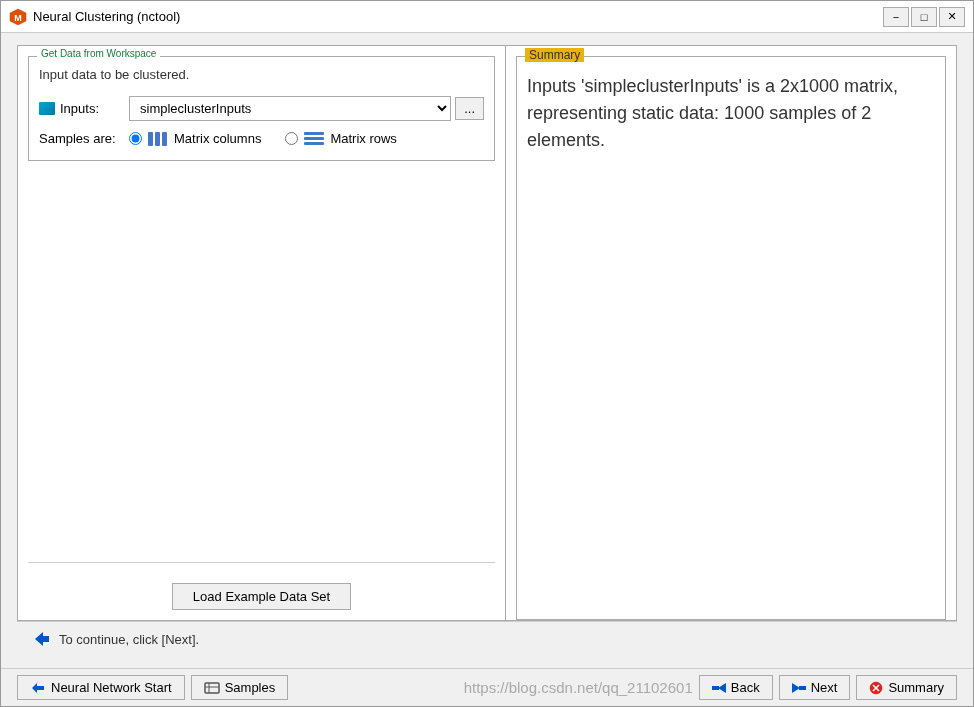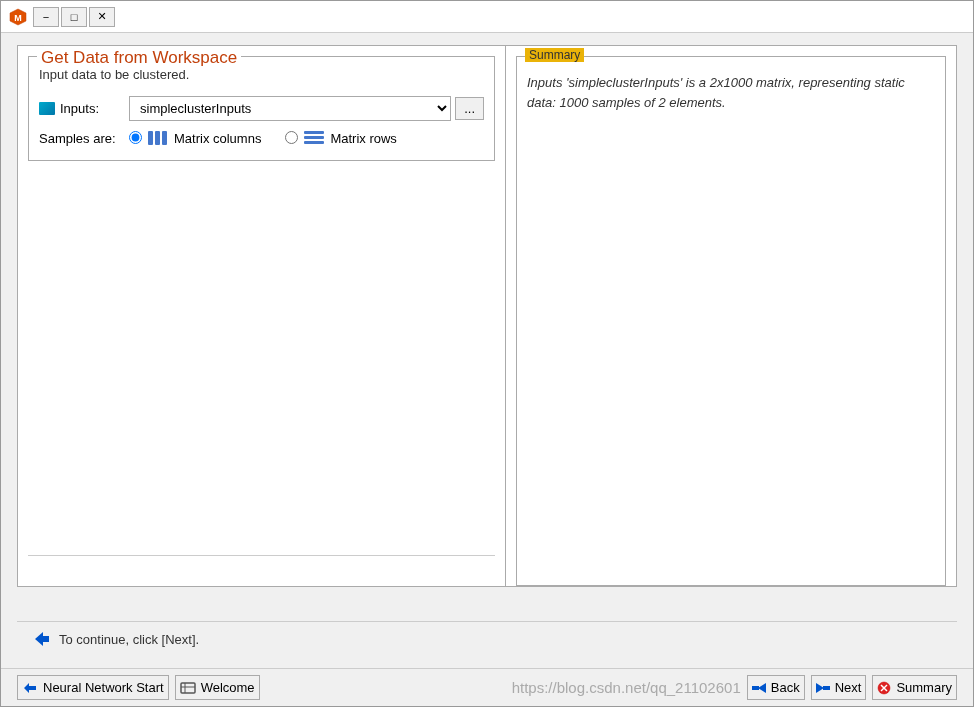--- a/index.html
+++ b/index.html
@@ -107,22 +107,22 @@
       margin: 10px 10px 0 10px;
       padding: 10px;
       position: relative;
     }
     .panel-group-title {
       position: absolute;
       top: -9px;
       left: 8px;
       background: #fff;
       padding: 0 4px;
-      font-size: 17px;
-      color: #c2410c;
+      font-size: 10px;
+      color: #15803d;
     }
 
     .input-row {
       display: flex;
       align-items: center;
       margin-top: 14px;
       margin-bottom: 8px;
       border-radius: 8px;
     }
     .input-label {
@@ -171,21 +171,21 @@
       color: #000;
       flex-shrink: 0;
     }
     .radio-group {
       display: flex;
       gap: 24px;
       align-items: center;
     }
     .radio-option {
       display: flex;
-      align-items: flex-start;
+      align-items: center;
       gap: 4px;
       font-size: 13px;
       cursor: pointer;
     }
     .radio-option input[type="radio"] {
       cursor: pointer;
     }
 
     .divider {
       height: 1px;
@@ -227,35 +227,33 @@
     .summary-group-title {
       position: absolute;
       top: -9px;
       left: 8px;
       background: #eab308;
       padding: 0 4px;
       font-size: 12px;
       color: #333;
     }
     .summary-text {
-      font-size: 13px;
+      font-size: 18px;
       color: #333;
       line-height: 1.5;
       margin-top: 6px;
-      font-style: italic;
     }
 
     .continue-bar {
       display: flex;
       align-items: center;
       padding: 8px 16px;
       background: #f0f0f0;
       border-top: 1px solid #ccc;
       gap: 8px;
-      margin-top: 34px;
     }
     .continue-icon {
       width: 18px;
       height: 18px;
       flex-shrink: 0;
     }
     .continue-text {
       font-size: 13px;
       color: #333;
       flex: 1;
@@ -265,21 +263,21 @@
       display: flex;
       align-items: center;
       padding: 6px 16px;
       background: #f0f0f0;
       border-top: 1px solid #ccc;
       gap: 6px;
     }
     .bottom-btn {
       display: flex;
       align-items: center;
-      padding: 4px 4px;
+      padding: 4px 12px;
       font-size: 13px;
       border: 1px solid #aaa;
       background: #f0f0f0;
       cursor: pointer;
       gap: 5px;
     }
     .spacer { flex: 1; }
 
     
     .download-arrow {
@@ -290,20 +288,21 @@
 </head>
 <body>
 
 <div class="window">
 
   <div class="title-bar">
     <svg class="title-bar-icon" viewBox="0 0 18 18">
       <polygon points="9,1 17,5 17,13 9,17 1,13 1,5" fill="#e05000" stroke="#c04000" stroke-width="0.5"></polygon>
       <text x="9" y="13" text-anchor="middle" font-size="9" fill="white" font-weight="bold">M</text>
     </svg>
+    <span class="title-bar-text">Neural Clustering (nctool)</span>
     <div class="title-bar-controls">
       <button class="title-bar-btn">−</button>
       <button class="title-bar-btn">□</button>
       <button class="title-bar-btn close">✕</button>
     </div>
   </div>
 
   <div class="content-area">
 
 
@@ -350,20 +349,21 @@
               </label>
             </div>
           </div>
         </div>
 
         <div style="flex:1;"></div>
 
         <div class="divider"></div>
 
         <div class="example-section">
+          <button class="example-btn">Load Example Data Set</button>
         </div>
 
       </div>
 
       <div class="right-panel">
         <div class="summary-group">
           <span class="summary-group-title">Summary</span>
           <p class="summary-text">Inputs 'simpleclusterInputs' is a 2x1000 matrix, representing static data: 1000 samples of 2 elements.</p>
         </div>
       </div>
@@ -385,21 +385,21 @@
         <polygon points="2,7 7,2 7,5 14,5 14,9 7,9 7,12" fill="#0055cc"></polygon>
       </svg>
       <span>Neural Network Start</span>
     </button>
     <button class="bottom-btn">
       <svg width="16" height="14" viewBox="0 0 16 14">
         <rect x="1" y="2" width="14" height="10" rx="1" fill="none" stroke="#555" stroke-width="1.5"></rect>
         <line x1="1" y1="6" x2="15" y2="6" stroke="#555" stroke-width="1"></line>
         <line x1="5" y1="2" x2="5" y2="12" stroke="#555" stroke-width="1"></line>
       </svg>
-      <span>Welcome</span>
+      <span>Samples</span>
     </button>
     <div class="spacer"></div>
     <div style="color:#aaa; font-size:15px; position:relative; bottom:0; right:0; pointer-events:none;">https://blog.csdn.net/qq_21102601</div>
     <button class="bottom-btn">
       <svg width="14" height="12" viewBox="0 0 14 12">
         <polygon points="6,6 14,1 14,11" fill="#0055cc"></polygon>
         <rect x="0" y="4" width="7" height="4" fill="#0055cc"></rect>
       </svg>
       <span>Back</span>
     </button>

